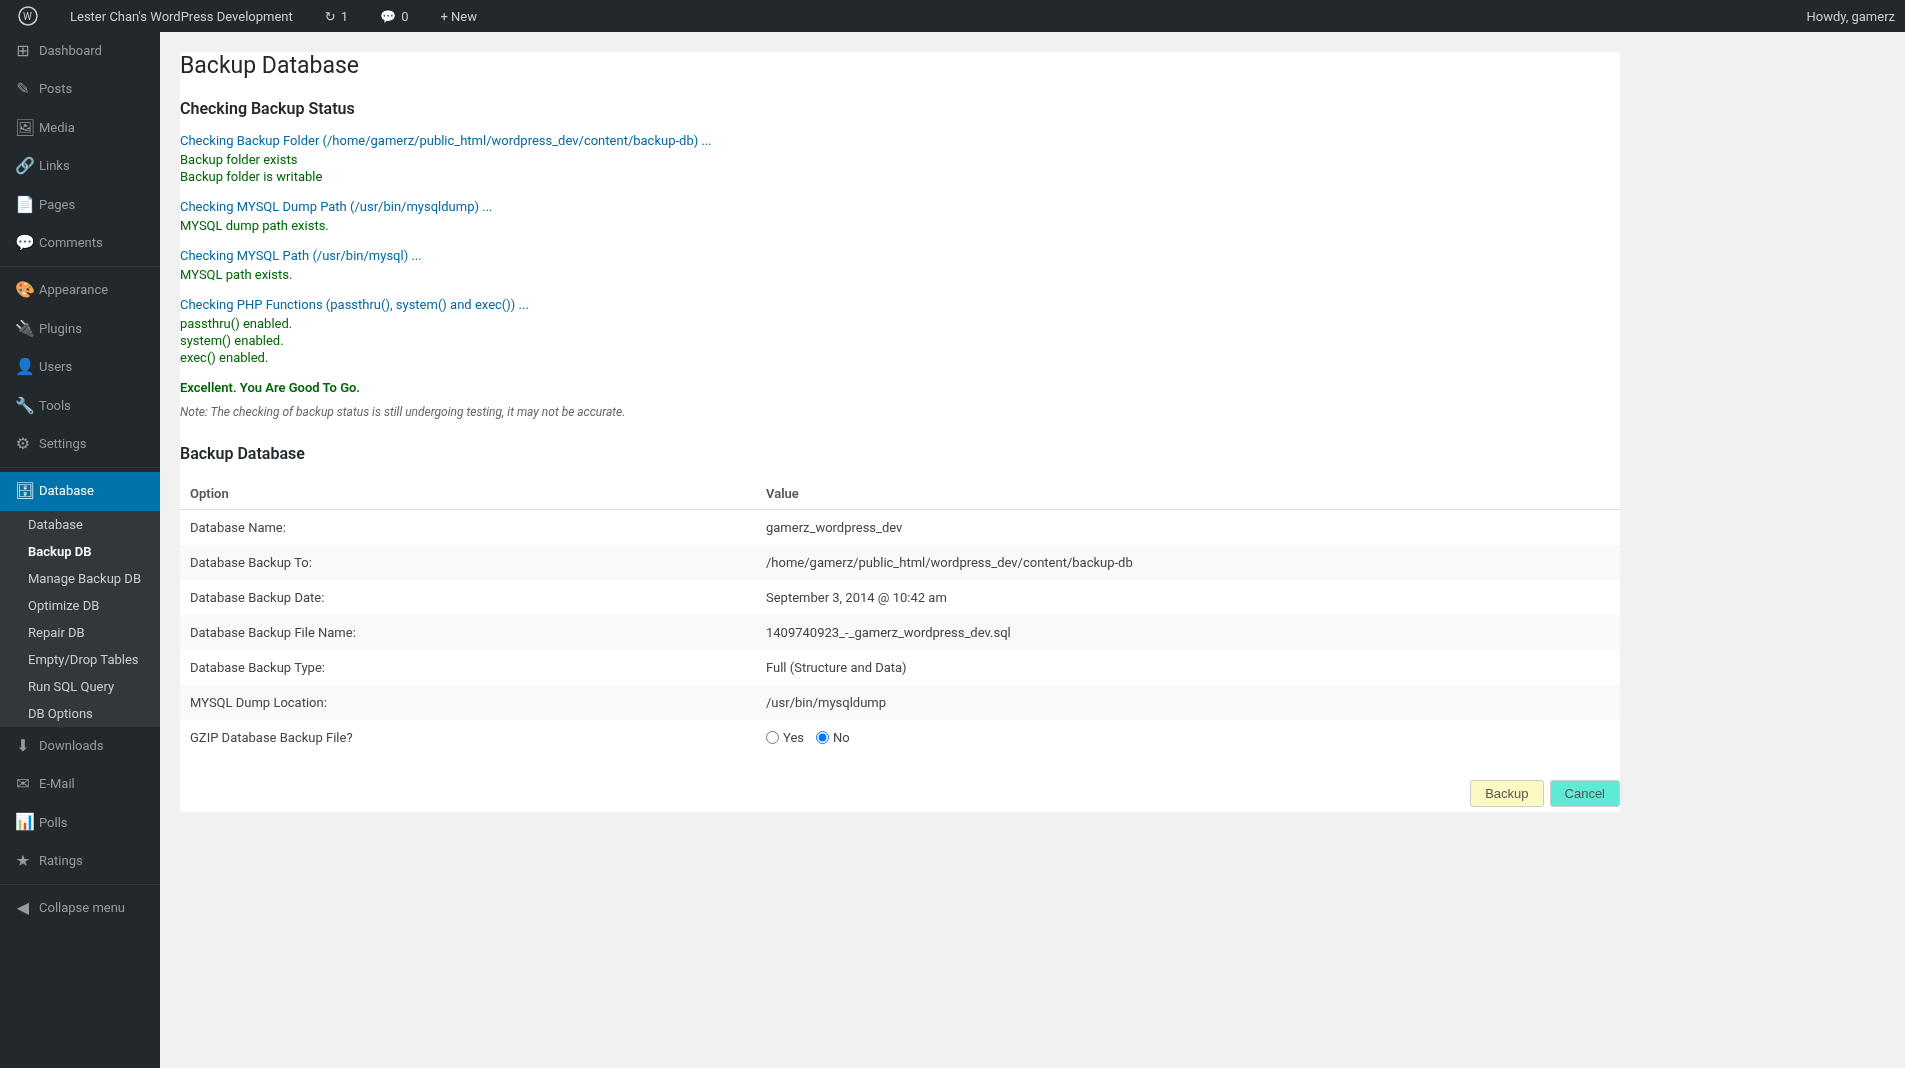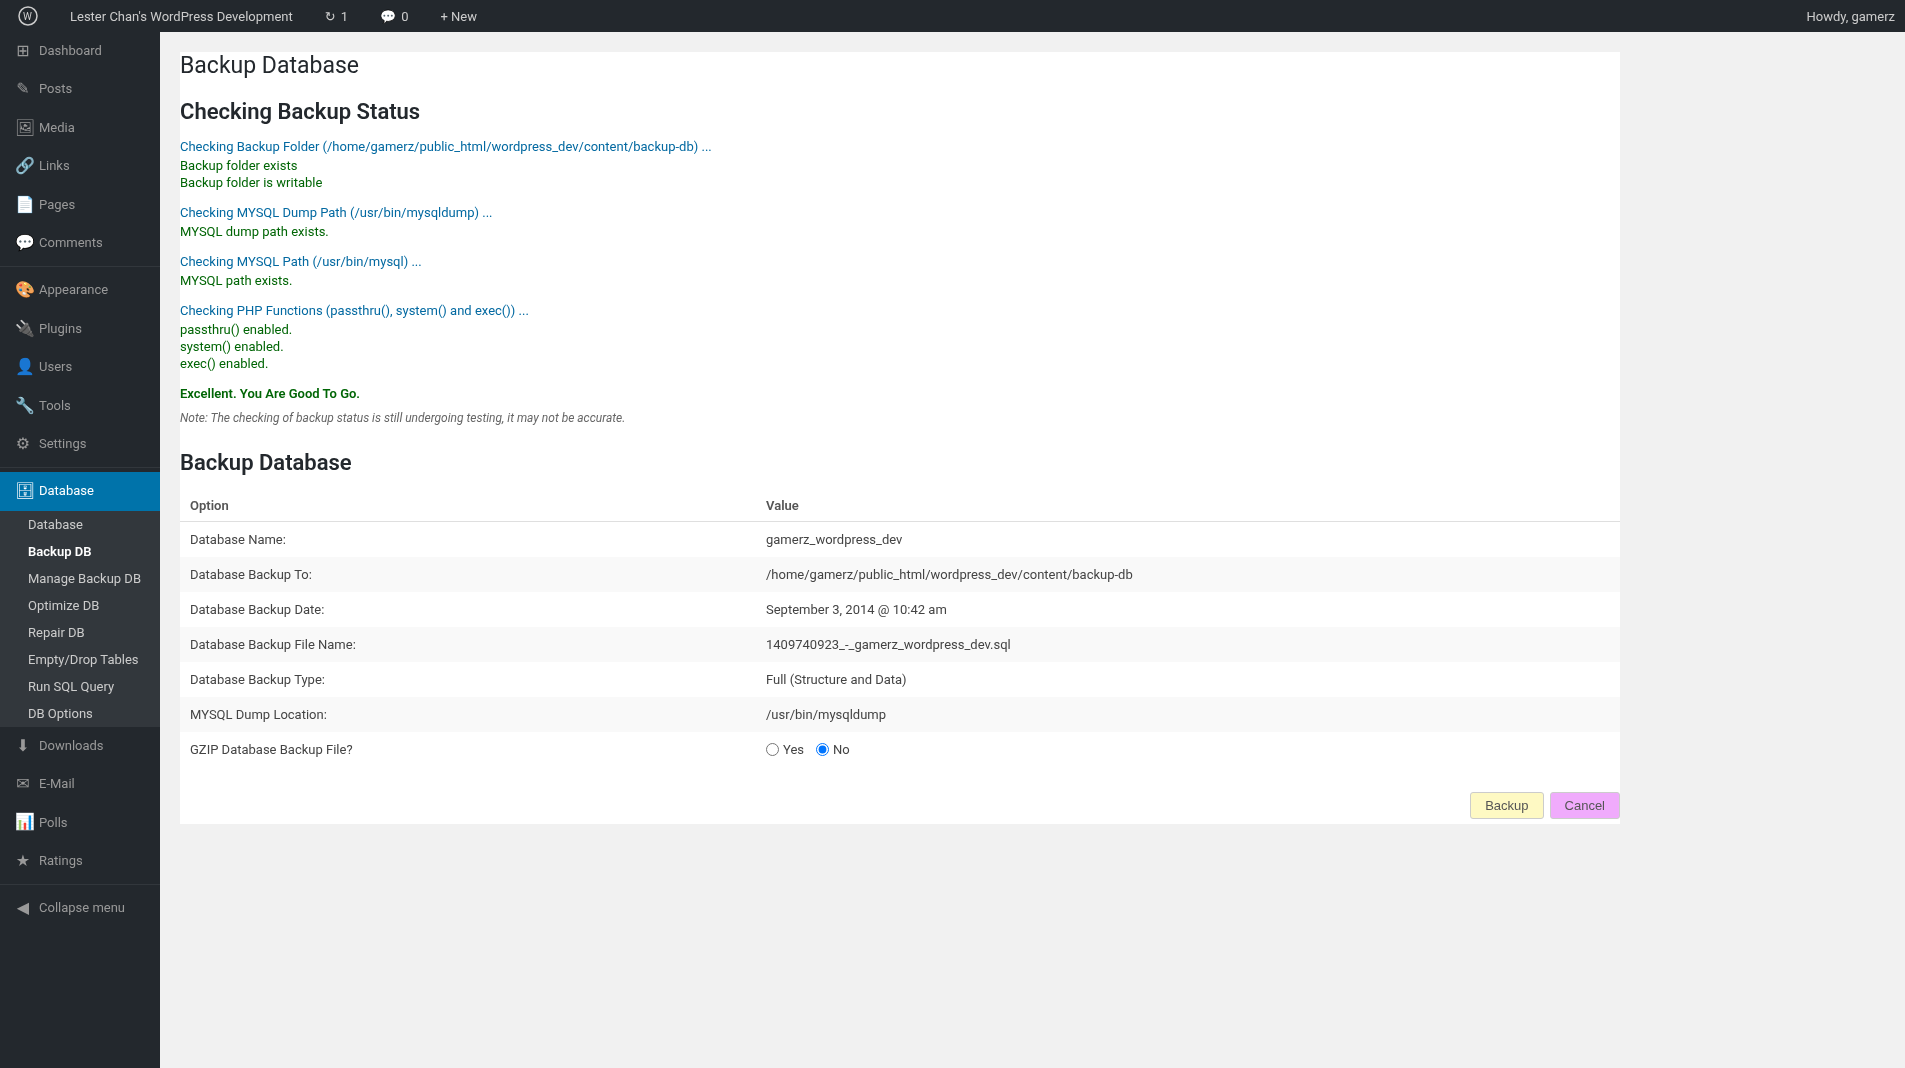--- a/index.html
+++ b/index.html
@@ -62,21 +62,21 @@
     #wpbody-content {
       padding: 20px 20px 10px 20px;
       background: #f1f1f1;
     }
 
     .wrap {
       background: #fff;
       max-width: 1440px;
     }
     .wrap h1 { font-size: 23px; font-weight: 400; color: #23282d; margin-bottom: 20px; }
-    .wrap h2 { font-size: 22px; font-weight: 600; color: #23282d; margin-bottom: 15px; }
+    .wrap h2 { font-size: 16px; font-weight: 600; color: #23282d; margin-bottom: 15px; }
 
     
     .status-section { margin-bottom: 25px; }
     .status-line { margin-bottom: 4px; font-size: 13px; color: #0369a1; }
     .status-ok { color: #006505; font-size: 13px; margin-bottom: 2px; }
     .status-group { margin-bottom: 15px; }
     .status-excellent { color: #006505; font-size: 13px; font-weight: 600; margin-top: 10px; margin-bottom: 10px; }
     .status-note { color: #666; font-style: italic; font-size: 12px; margin-bottom: 20px; }
 
     
@@ -108,21 +108,21 @@
     .radio-group input[type=radio] { cursor: pointer; }
 
     
     .button-group { display: flex; justify-content: flex-end; gap: 6px; padding: 10px 0 5px; }
     .btn {
       padding: 5px 14px;
       font-size: 13px;
       border: 1px solid #ccc;
       border-radius: 3px;
       cursor: pointer;
-      background: #f0abfc;
+      background: #5eead4;
       color: #555;
     }
     .btn-primary {
       background: #fef9c3;
       color: #555;
     }
 
     
     #wpfooter {
       padding: 10px 20px;

